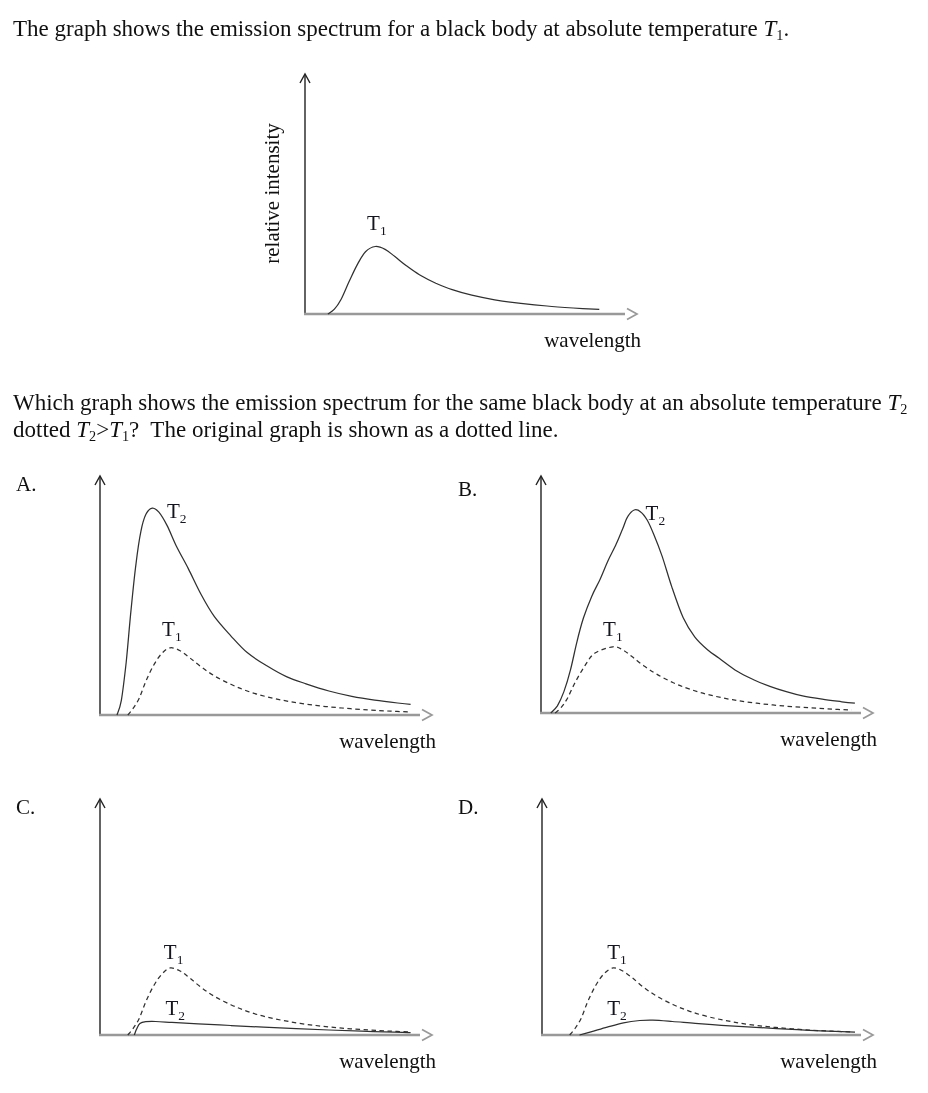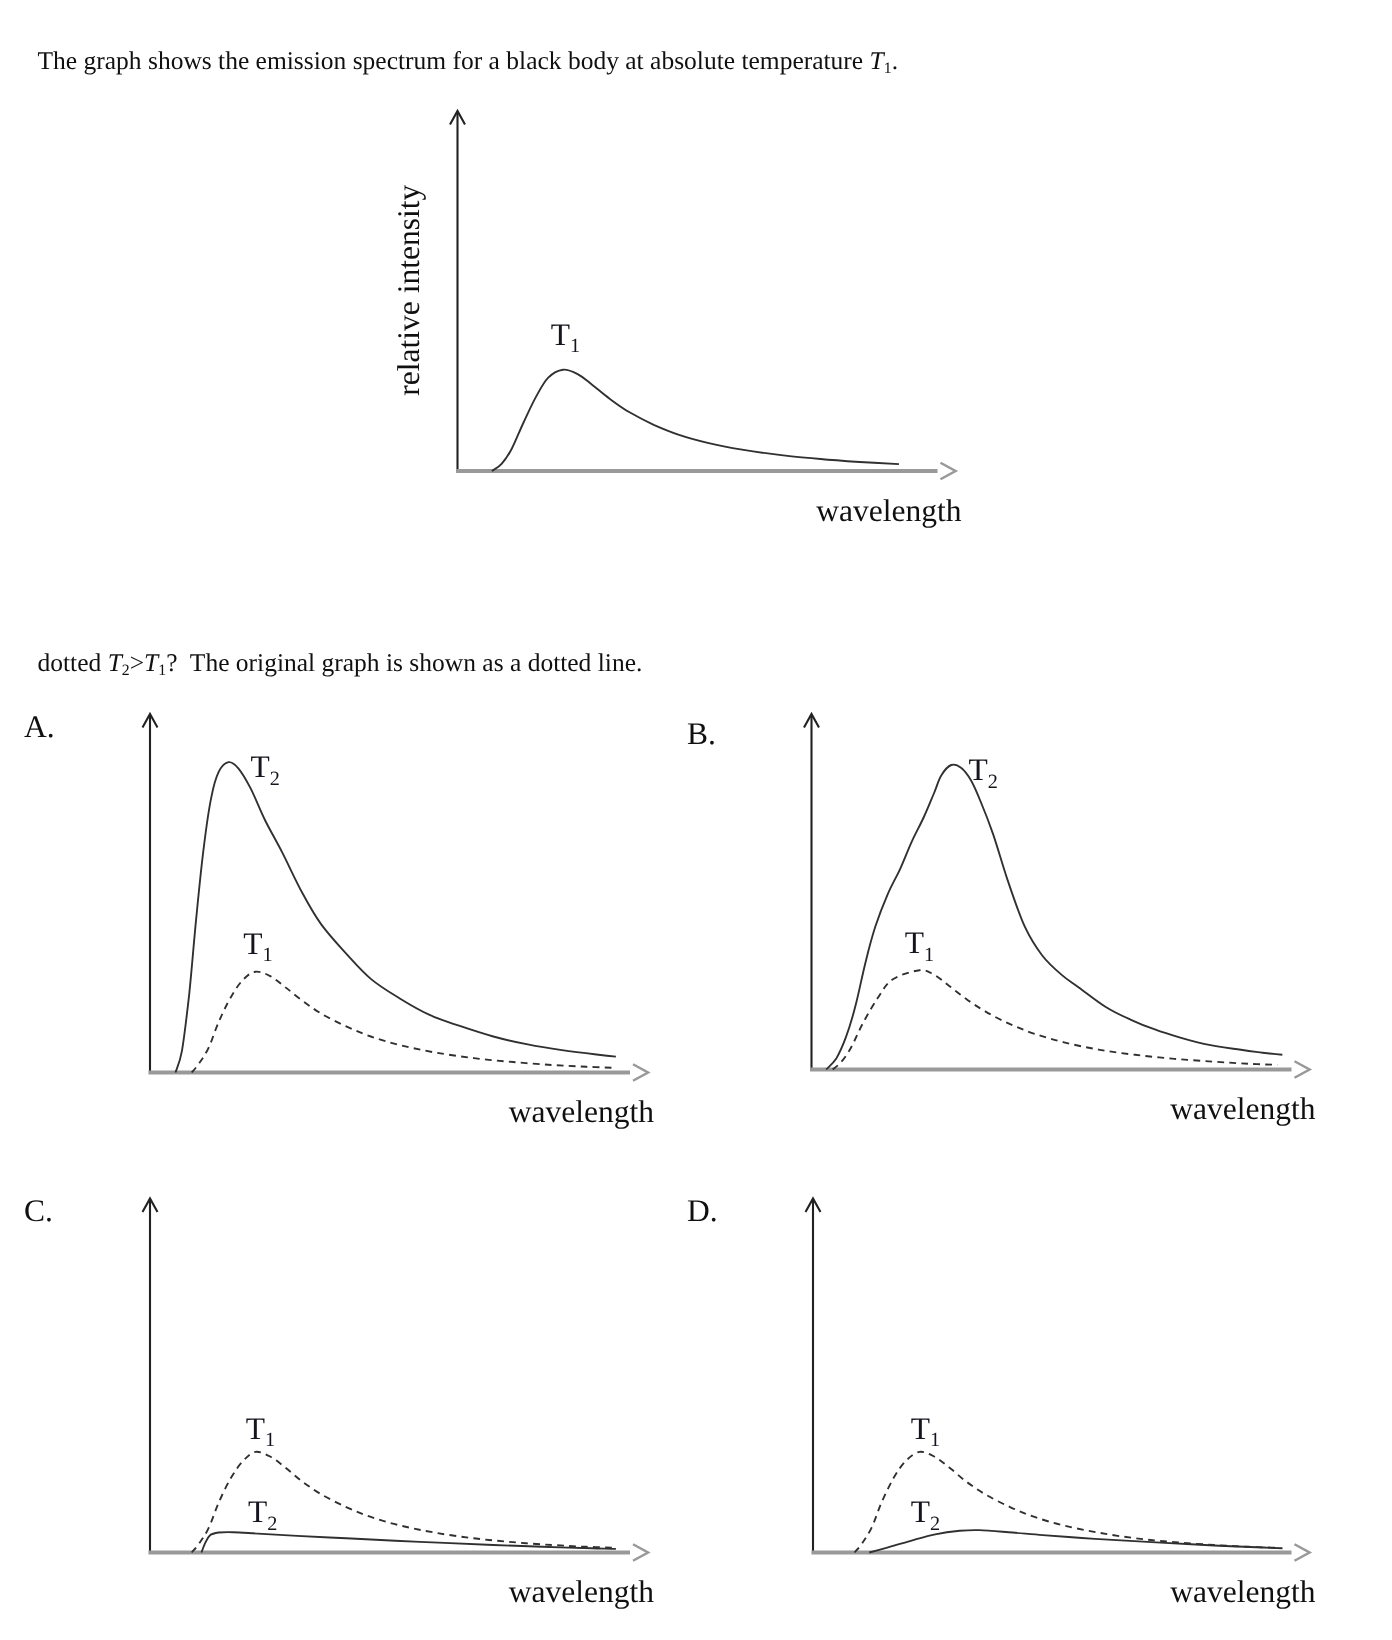--- a/index.html
+++ b/index.html
@@ -1,21 +1,21 @@
 <!DOCTYPE html>
 <html><head>
 <meta charset="utf-8">
 <style>
   html,body{margin:0;padding:0;}
   body{
     width:928px;height:1093px;background:#ffffff;position:relative;overflow:hidden;
     font-family:"Liberation Serif","DejaVu Serif",serif;color:#101010;
   }
   .page{position:absolute;left:0;top:0;width:928px;height:1093px;}
-  .para{position:absolute;margin:12px;font-size:17px;line-height:27px;white-space:nowrap;}
+  .para{position:absolute;margin:0;font-size:23px;line-height:27px;white-space:nowrap;}
   .intro{left:13px;top:15px;}
   .prompt-l1{left:13px;top:389px;}
   .prompt-l2{left:13px;top:416px;}
   .it{font-style:italic;}
   .sub{font-size:0.62em;vertical-align:-0.28em;}
   .letter{position:absolute;font-size:21px;}
   .letter-a{left:16px;top:472px;}
   .letter-b{left:458px;top:477px;}
   .letter-c{left:16px;top:795px;}
   .letter-d{left:458px;top:795px;}
@@ -38,20 +38,21 @@
         <line x1="65" y1="255" x2="65" y2="15" stroke="#222222" stroke-width="1.4"></line>
         <polyline points="60,23 65,14 70,23" fill="none" stroke="#222222" stroke-width="1.4"></polyline>
         <line x1="64" y1="254" x2="385" y2="254" stroke="#999999" stroke-width="2.6"></line>
         <polyline points="387,248.5 397,254 387,259.5" fill="none" stroke="#999999" stroke-width="1.7"></polyline>
         <text transform="translate(39 133.5) rotate(-90)" text-anchor="middle" font-size="21" fill="#101010">relative intensity</text>
         <text x="401" y="287" text-anchor="end" font-size="21" fill="#101010">wavelength</text>
         <path d="M 87.9 254.0 C 89.0 253.2 92.3 251.6 94.4 249.2 C 96.6 246.8 98.5 244.2 101.0 239.5 C 103.4 234.9 106.4 227.3 109.1 221.5 C 111.9 215.6 114.6 209.5 117.3 204.6 C 120.0 199.7 122.5 194.8 125.5 191.8 C 128.5 188.8 132.0 186.9 135.3 186.5 C 138.6 186.1 141.8 187.7 145.1 189.4 C 148.4 191.1 151.4 193.9 154.9 196.6 C 158.5 199.4 162.3 202.8 166.4 205.8 C 170.5 208.8 174.5 211.8 179.4 214.7 C 184.4 217.6 190.4 220.7 195.8 223.2 C 201.3 225.6 206.2 227.7 212.2 229.7 C 218.1 231.7 224.7 233.5 231.8 235.2 C 238.9 236.9 246.5 238.4 254.7 239.8 C 262.8 241.1 272.1 242.4 280.8 243.4 C 289.5 244.4 298.3 245.3 307.0 246.0 C 315.7 246.8 324.4 247.4 333.1 248.0 C 341.9 248.5 354.9 249.2 359.3 249.4" fill="none" stroke="#303030" stroke-width="1.25"></path>
         <text x="136.9" y="169.7" text-anchor="middle" font-size="21" fill="#15151f"><tspan>T</tspan><tspan dy="5" font-size="13.5">1</tspan></text>
       </svg></div>
 
+  <p class="para prompt-l1"><span>Which graph shows the emission spectrum for the same black body at an absolute temperature </span><span class="it">T</span><span class="sub">2</span></p>
   <p class="para prompt-l2"><span>dotted </span><span class="it">T</span><span class="sub">2</span><span>&gt;</span><span class="it">T</span><span class="sub">1</span><span>?&nbsp; The original graph is shown as a dotted line.</span></p>
 
   <div class="letter letter-a">A.</div>
   <div class="chart chart-a"><svg width="360" height="300">
         <line x1="15" y1="251" x2="15" y2="12" stroke="#222222" stroke-width="1.4"></line>
         <polyline points="10,20 15,11 20,20" fill="none" stroke="#222222" stroke-width="1.4"></polyline>
         <line x1="14" y1="250" x2="335" y2="250" stroke="#999999" stroke-width="2.6"></line>
         <polyline points="337,244.5 347,250 337,255.5" fill="none" stroke="#999999" stroke-width="1.7"></polyline>
         <text transform="translate(-11 130) rotate(-90)" text-anchor="middle" font-size="21" fill="#101010">relative intensity</text>
         <text x="351" y="283" text-anchor="end" font-size="21" fill="#101010">wavelength</text>

